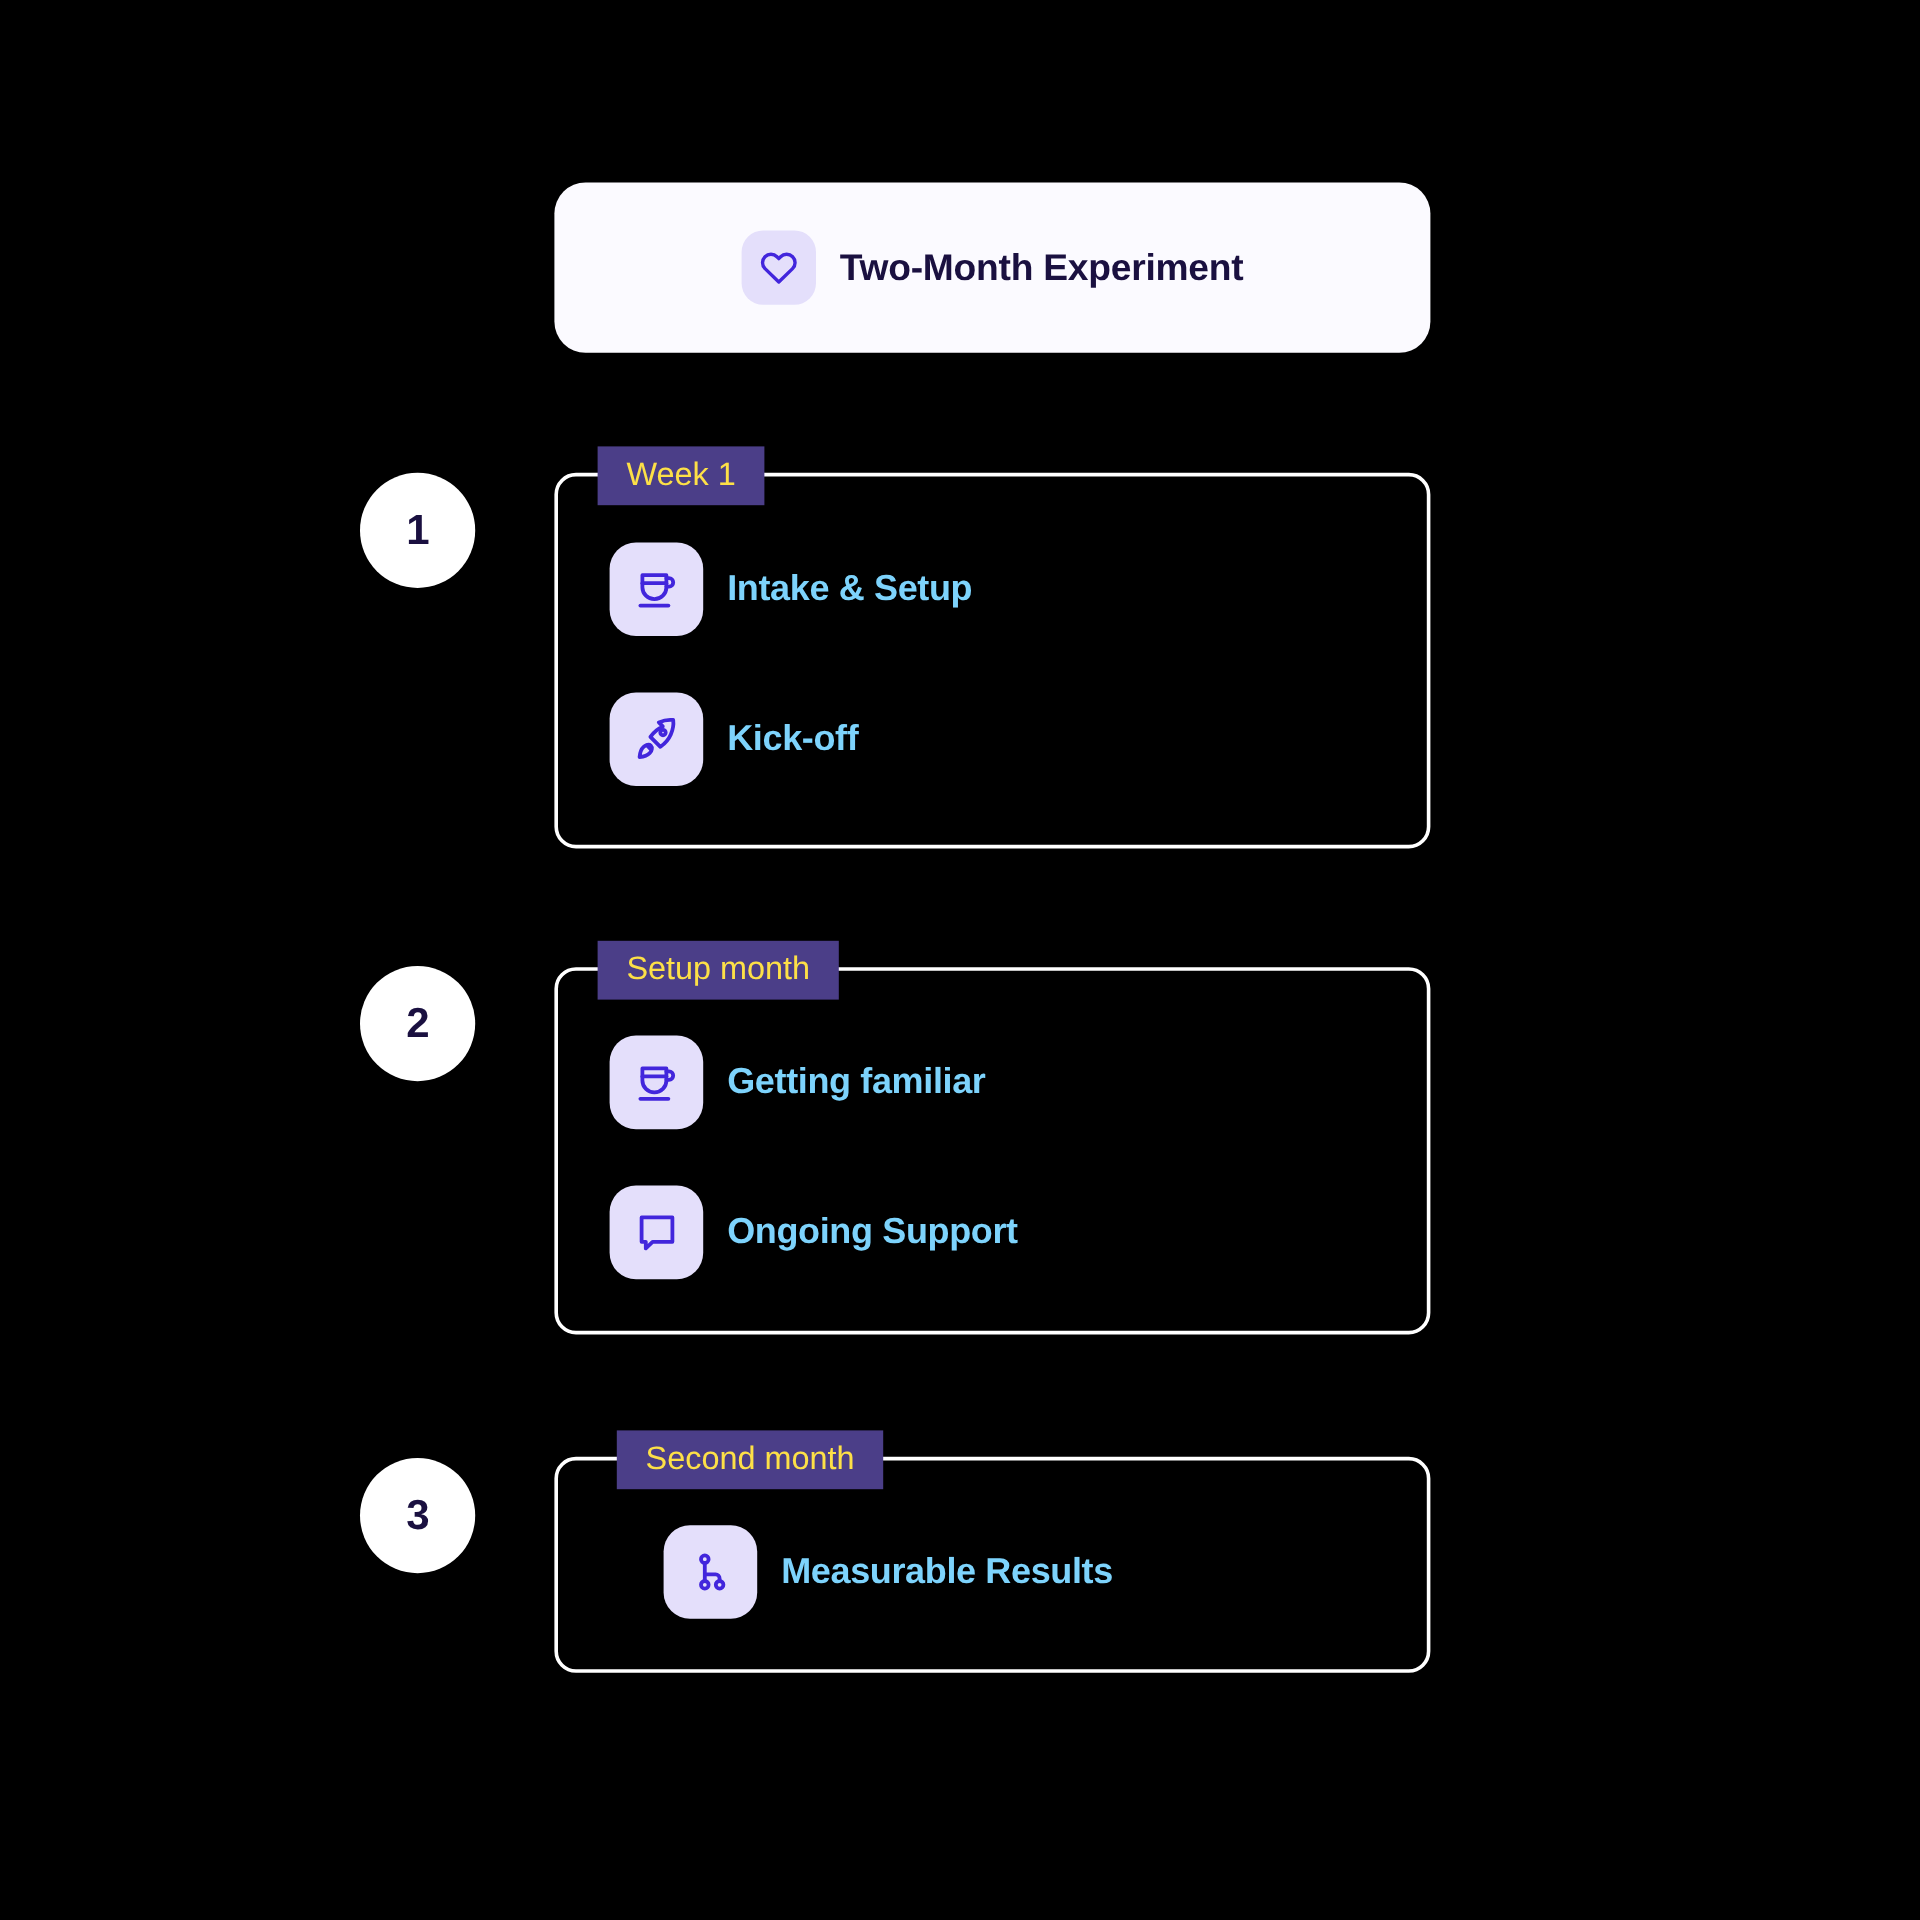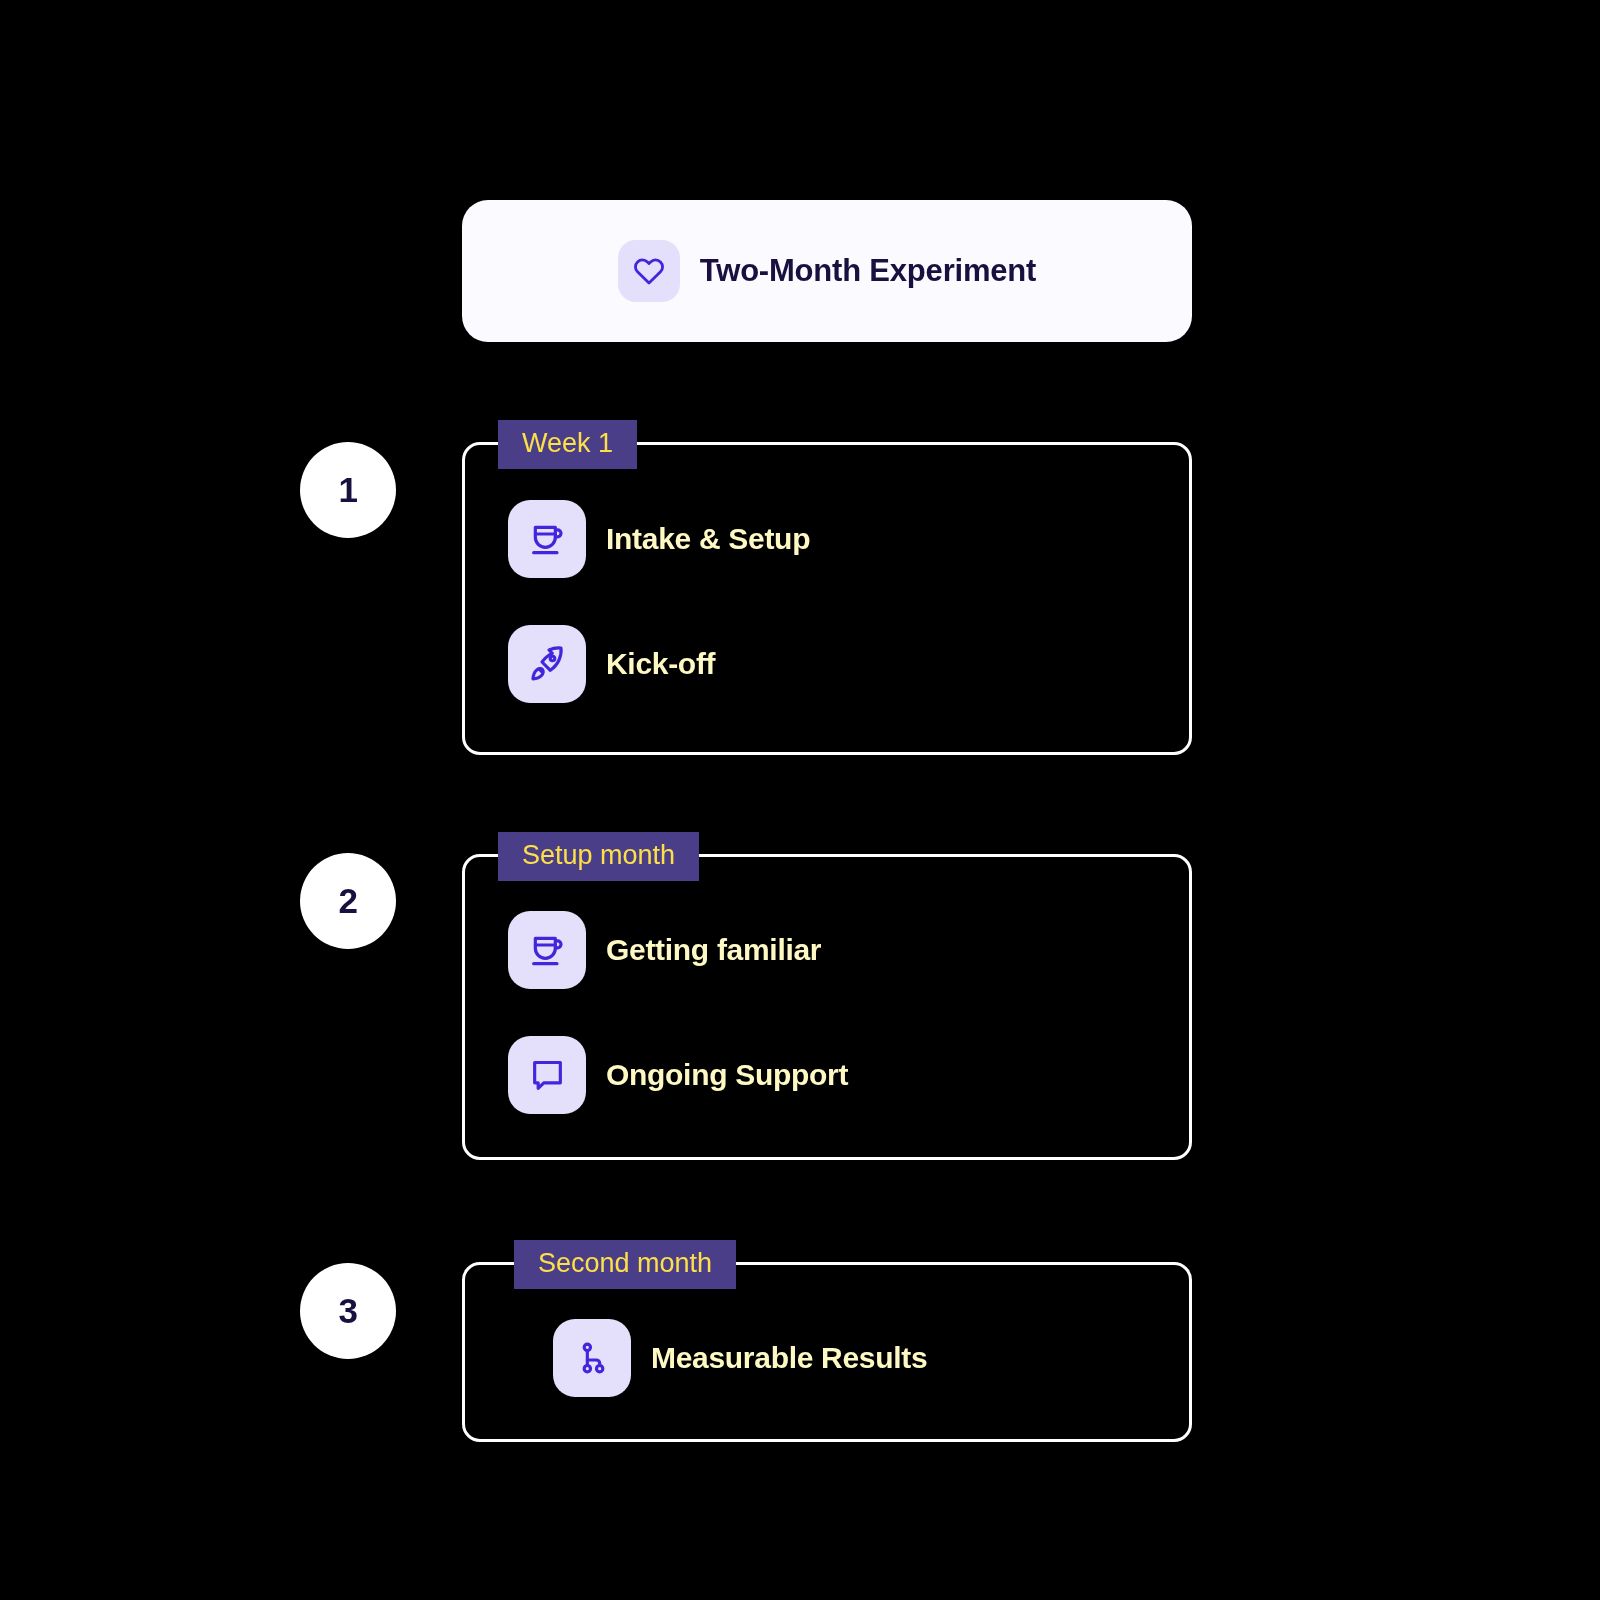--- a/index.html
+++ b/index.html
@@ -12,21 +12,20 @@
     height: 1600px;
     position: relative;
     overflow: hidden;
     font-family: "Liberation Sans", sans-serif;
     -webkit-font-smoothing: antialiased;
   }
 
   .stage {
     position: absolute;
     inset: 0;
-    margin-top: 48px;
   }
 
   
   .header-card {
     position: absolute;
     left: 462px;
     top: 152px;
     width: 730px;
     height: 142px;
     background: #fbfaff;
@@ -113,21 +112,21 @@
     border-radius: 22px;
     background: #e4dffb;
     display: flex;
     align-items: center;
     justify-content: center;
     flex: 0 0 auto;
   }
   .row-label {
     font-size: 30px;
     font-weight: bold;
-    color: #fef9c3;
+    color: #7dd3fc;
     letter-spacing: -0.3px;
     white-space: nowrap;
   }
 
   svg { display: block; }
 </style>
 </head>
 <body>
 
 <div class="stage">

